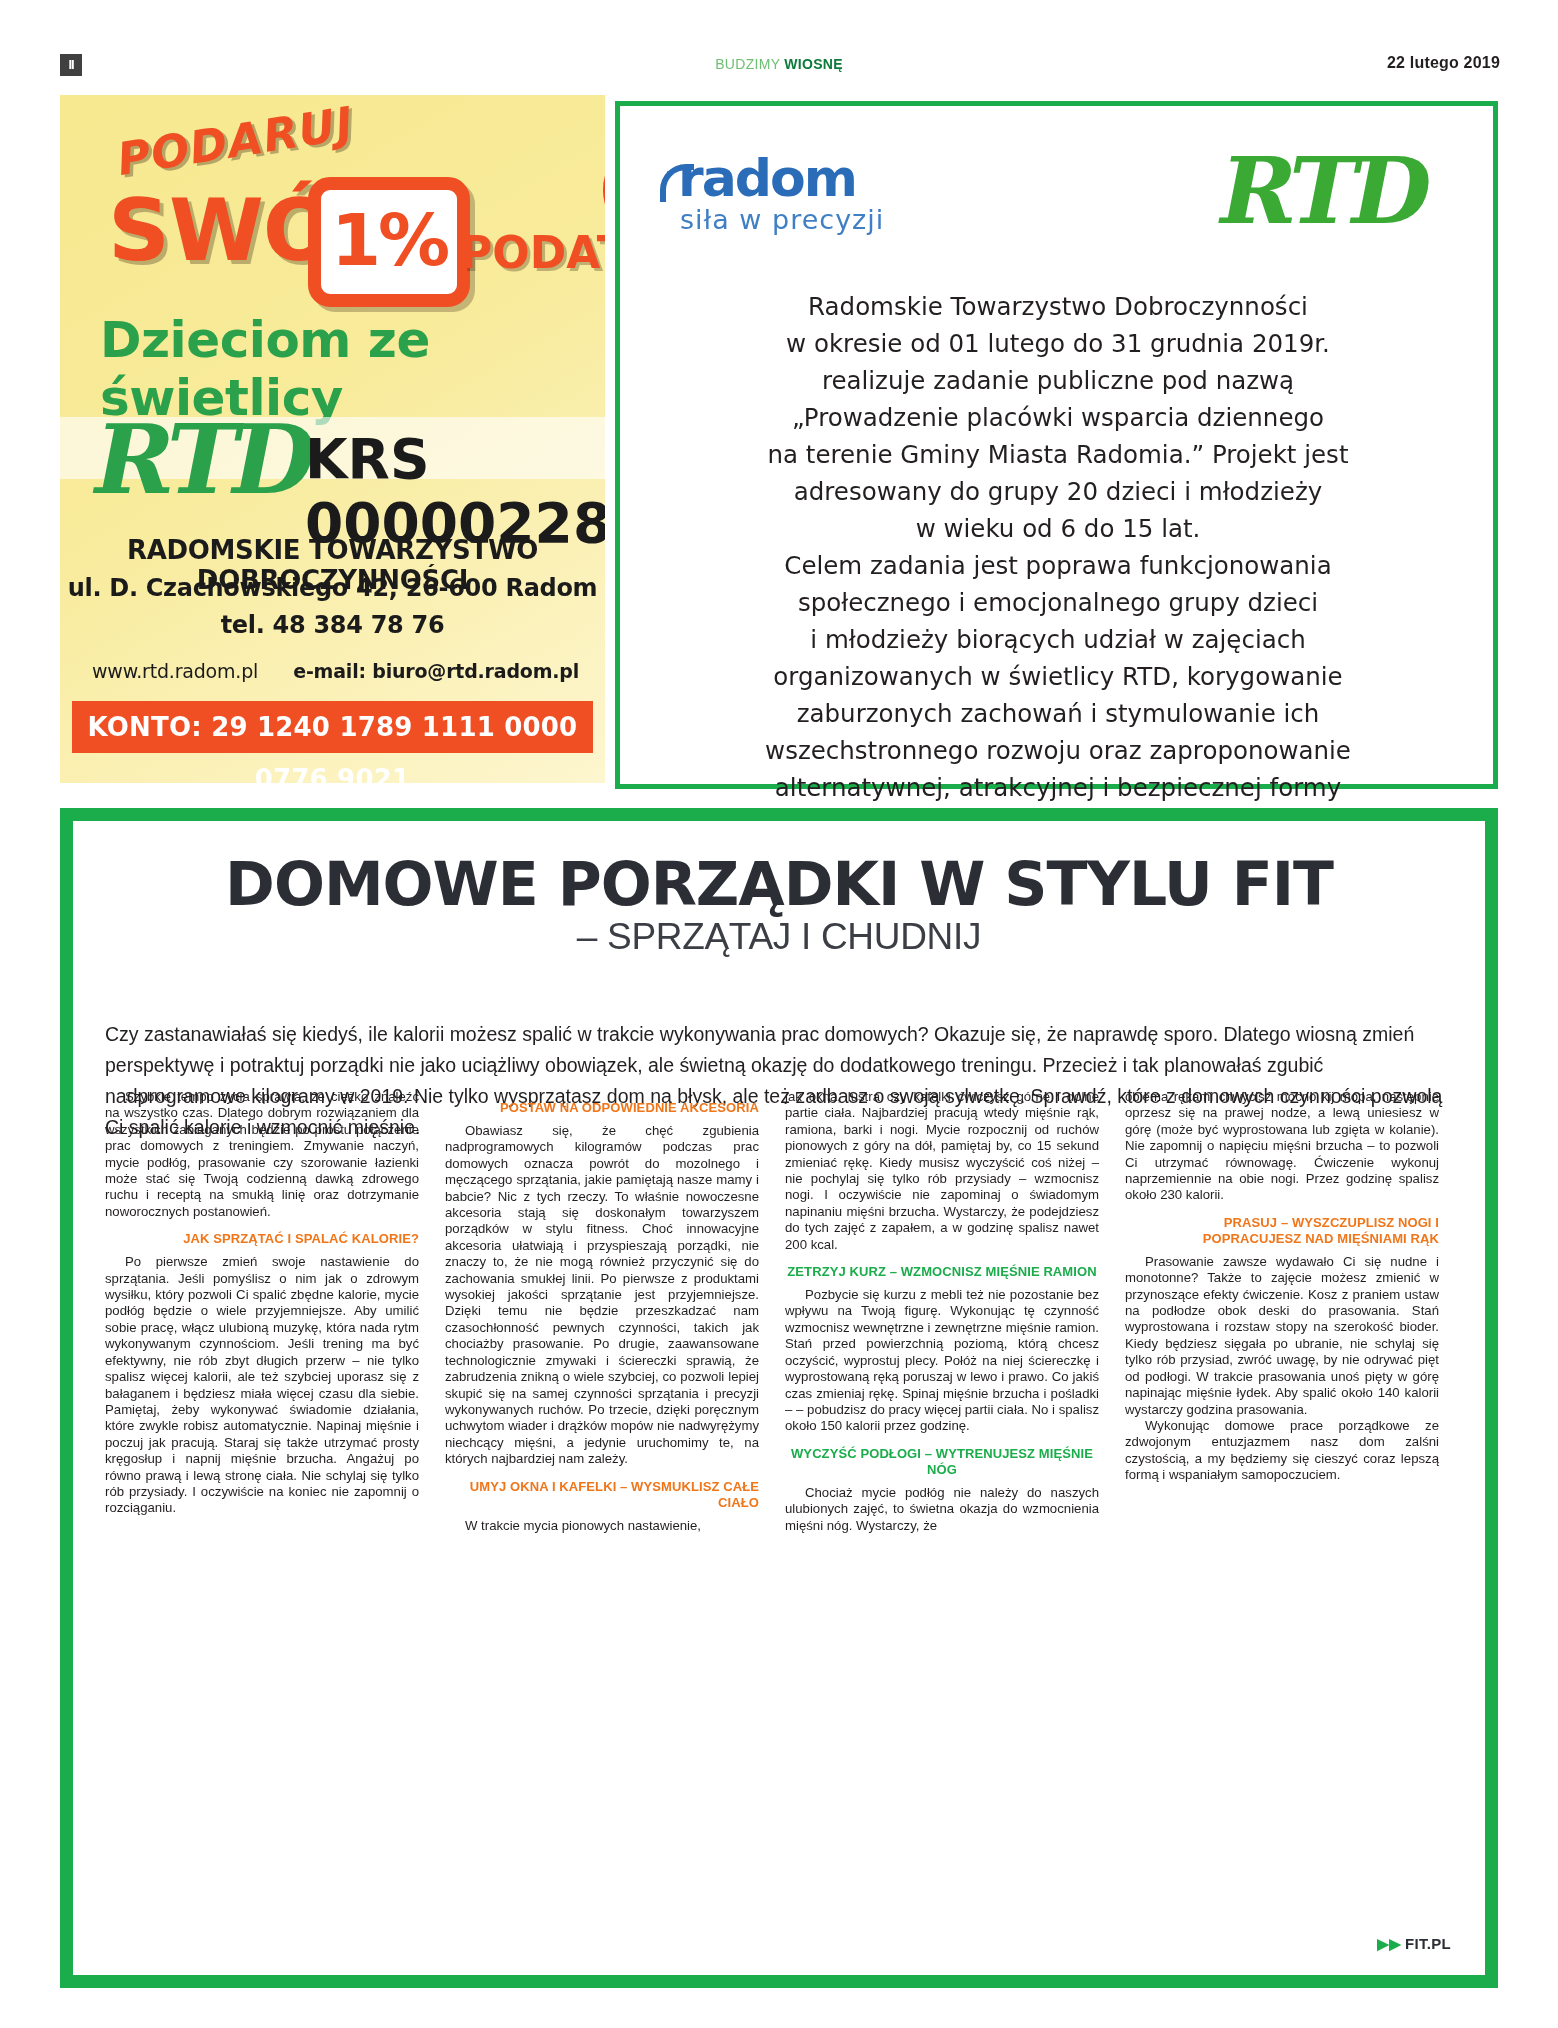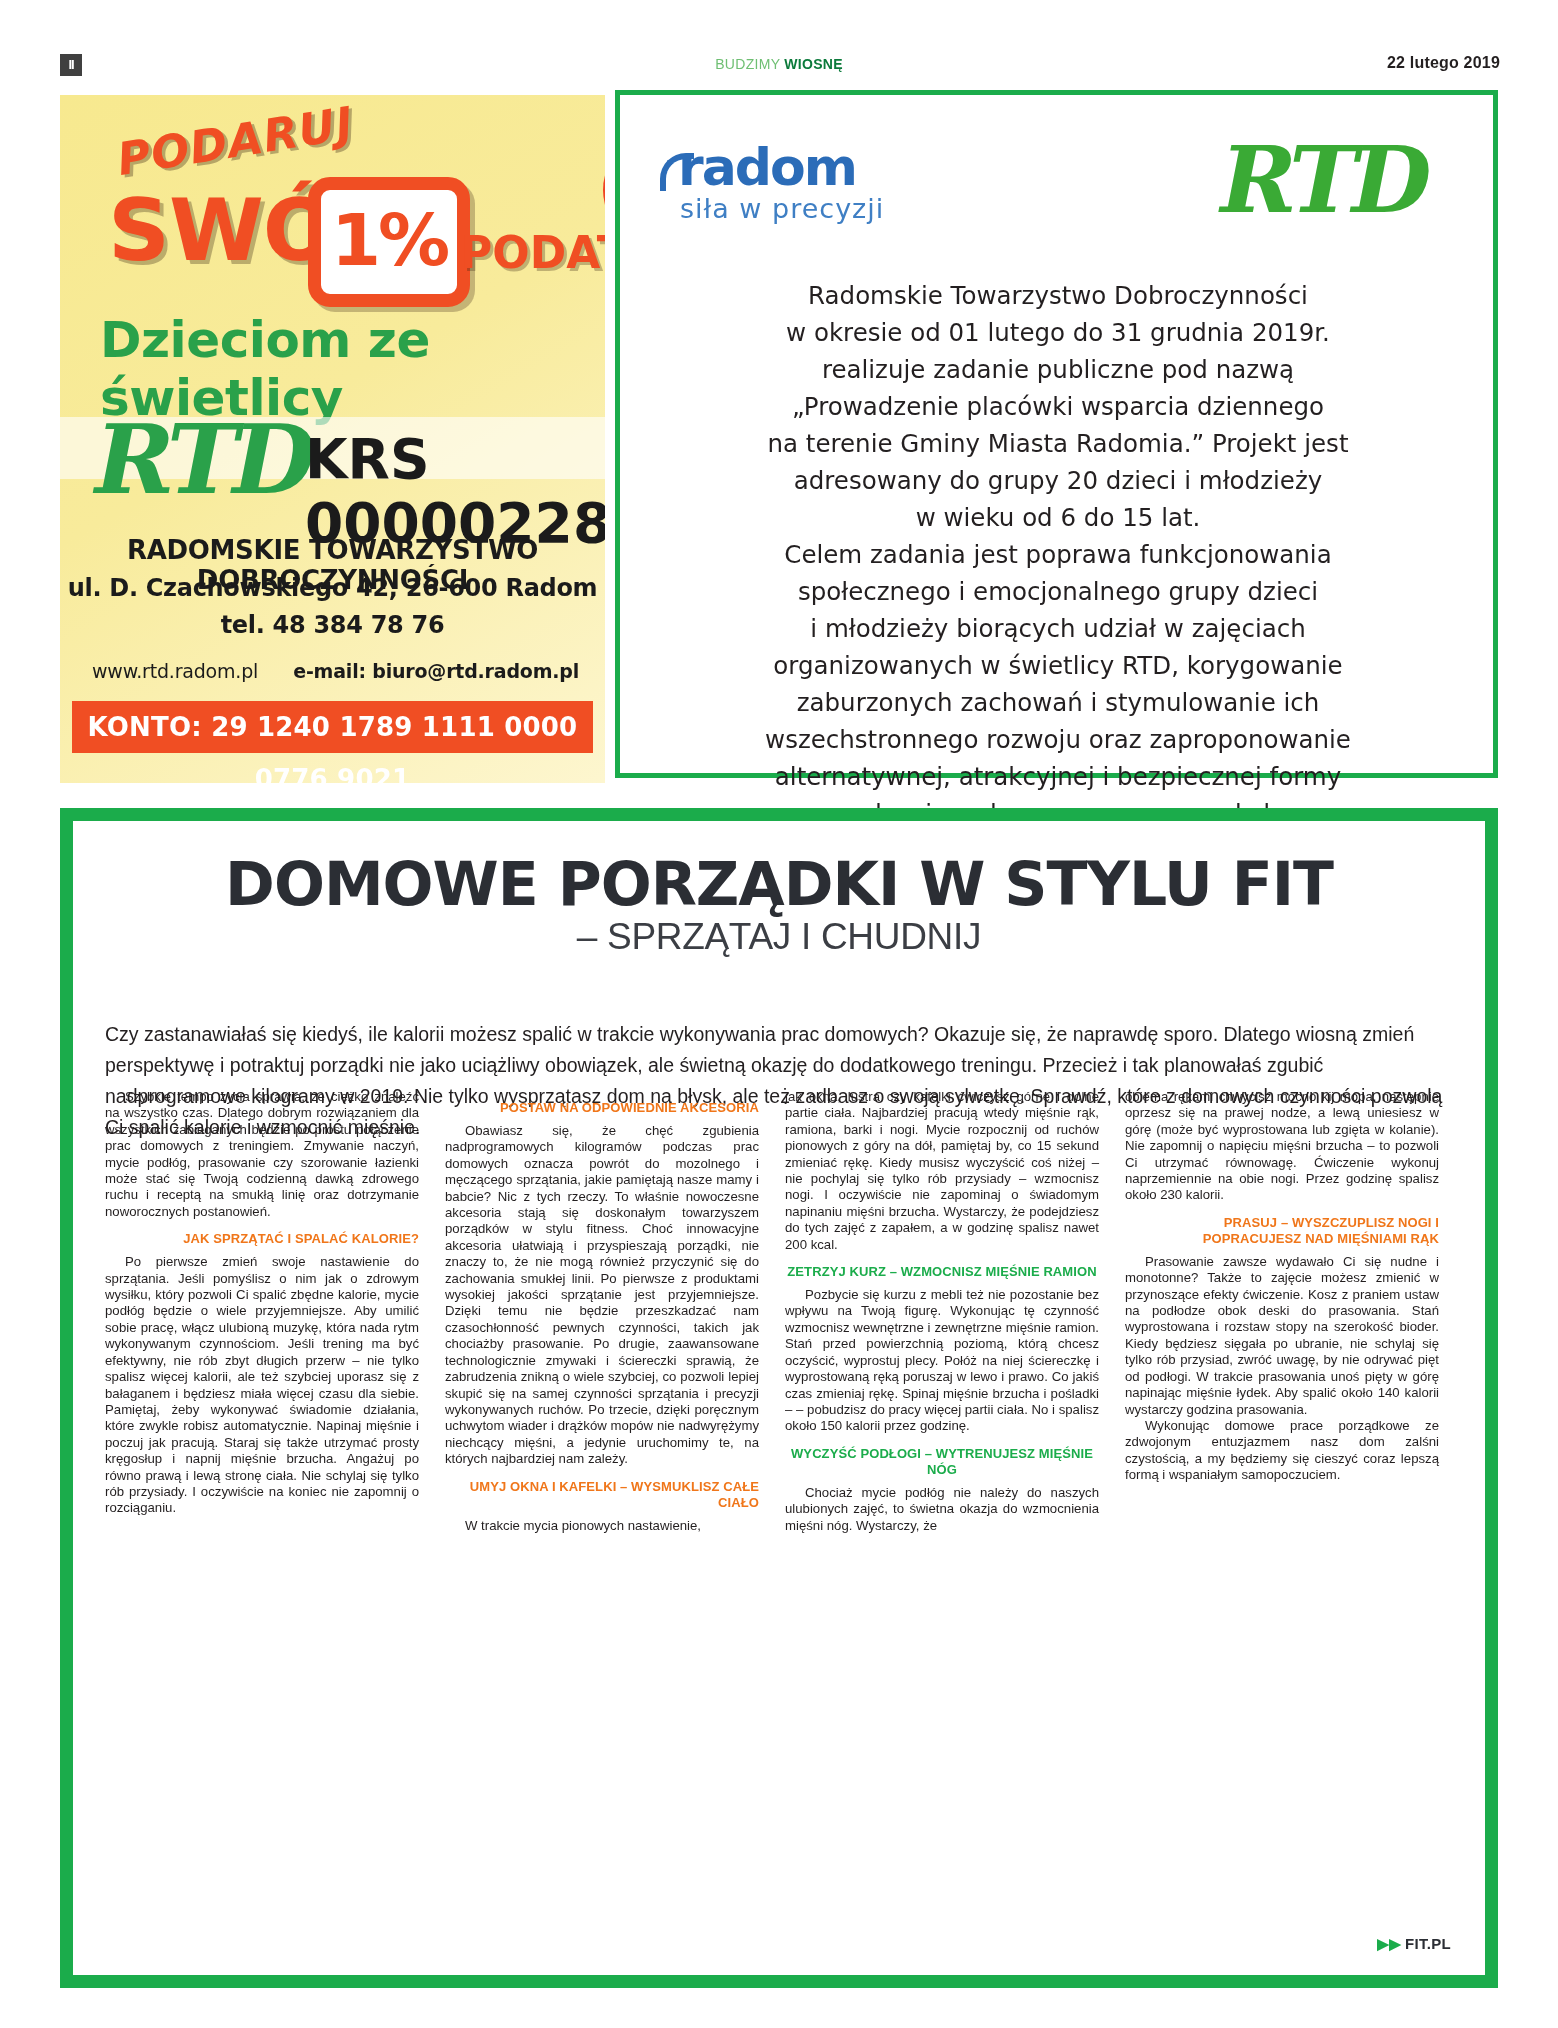--- a/index.html
+++ b/index.html
@@ -33,21 +33,21 @@
   .krs-stripe{position:absolute;left:0;top:322px;width:545px;height:62px;background:rgba(255,255,255,.62);}
   .ad-org{position:absolute;left:0;top:440px;width:545px;text-align:center;font-size:26px;font-weight:bold;color:#1b1b1b;letter-spacing:-.3px;font-family:"DejaVu Sans",sans-serif;}
   .ad-addr{position:absolute;left:0;top:479px;width:545px;text-align:center;font-size:24px;font-weight:bold;color:#1b1b1b;letter-spacing:-.3px;font-family:"DejaVu Sans",sans-serif;}
   .ad-tel{position:absolute;left:0;top:516px;width:545px;text-align:center;font-size:24px;font-weight:bold;color:#1b1b1b;letter-spacing:-.3px;font-family:"DejaVu Sans",sans-serif;}
   .ad-www{position:absolute;left:32px;top:565px;font-size:19px;font-weight:normal;color:#1b1b1b;letter-spacing:-.2px;font-family:"DejaVu Sans",sans-serif;}
   .ad-mail{position:absolute;right:26px;top:565px;font-size:19px;font-weight:bold;color:#1b1b1b;letter-spacing:-.2px;font-family:"DejaVu Sans",sans-serif;}
   .konto-bar{position:absolute;left:12px;top:606px;width:521px;height:52px;background:#f04e23;}
   .konto-bar span{display:block;text-align:center;line-height:52px;font-size:26px;font-weight:bold;color:#ffffff;letter-spacing:.2px;font-family:"DejaVu Sans",sans-serif;}
 
   
-  .infobox{position:absolute;left:615px;top:2px;width:883px;height:688px;border:5px solid #1bac4b;background:#ffffff;box-sizing:border-box;}
+  .infobox{position:absolute;left:615px;top:13px;width:883px;height:688px;border:5px solid #1bac4b;background:#ffffff;box-sizing:border-box;}
   .radom-logo{position:absolute;left:40px;top:42px;width:280px;height:90px;}
   .radom-word{position:absolute;left:18px;top:0;font-size:52px;font-weight:bold;color:#2b6cb8;letter-spacing:-2px;font-family:"DejaVu Sans",sans-serif;}
   .radom-arc{position:absolute;left:0;top:16px;width:28px;height:32px;border:6px solid #2b6cb8;border-bottom:none;border-right:none;border-top-left-radius:26px;}
   .radom-sub{position:absolute;left:20px;top:56px;font-size:27px;color:#3f7fc4;letter-spacing:1px;font-family:"DejaVu Sans",sans-serif;}
   .rtd-green{position:absolute;right:55px;top:30px;width:230px;height:110px;color:#3aaa35;font-size:92px;font-weight:bold;font-style:italic;font-family:"DejaVu Serif",serif;letter-spacing:-6px;line-height:110px;text-align:center;}
   .info-text{position:absolute;left:28px;top:182px;width:820px;text-align:center;font-size:24.5px;line-height:37px;color:#231f20;font-family:"DejaVu Sans",sans-serif;}
   .info-text p{margin:0;}
 
   
   .article{position:absolute;left:60px;top:808px;width:1438px;height:1180px;border:13px solid #1bac4b;background:#ffffff;box-sizing:border-box;}

